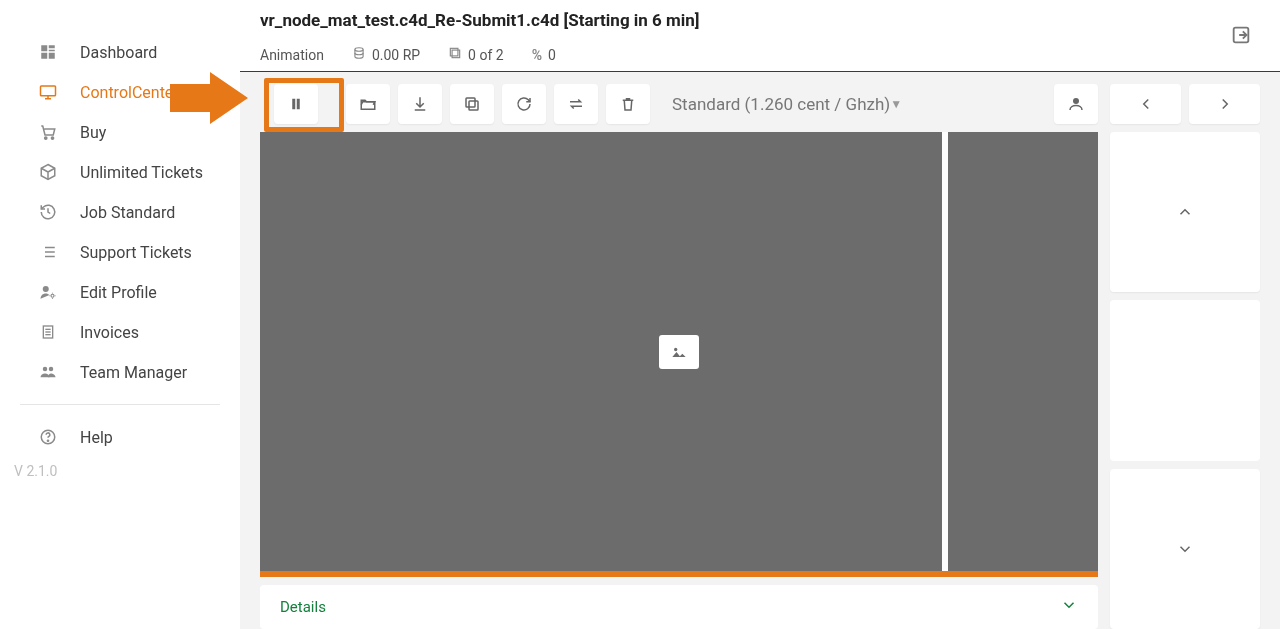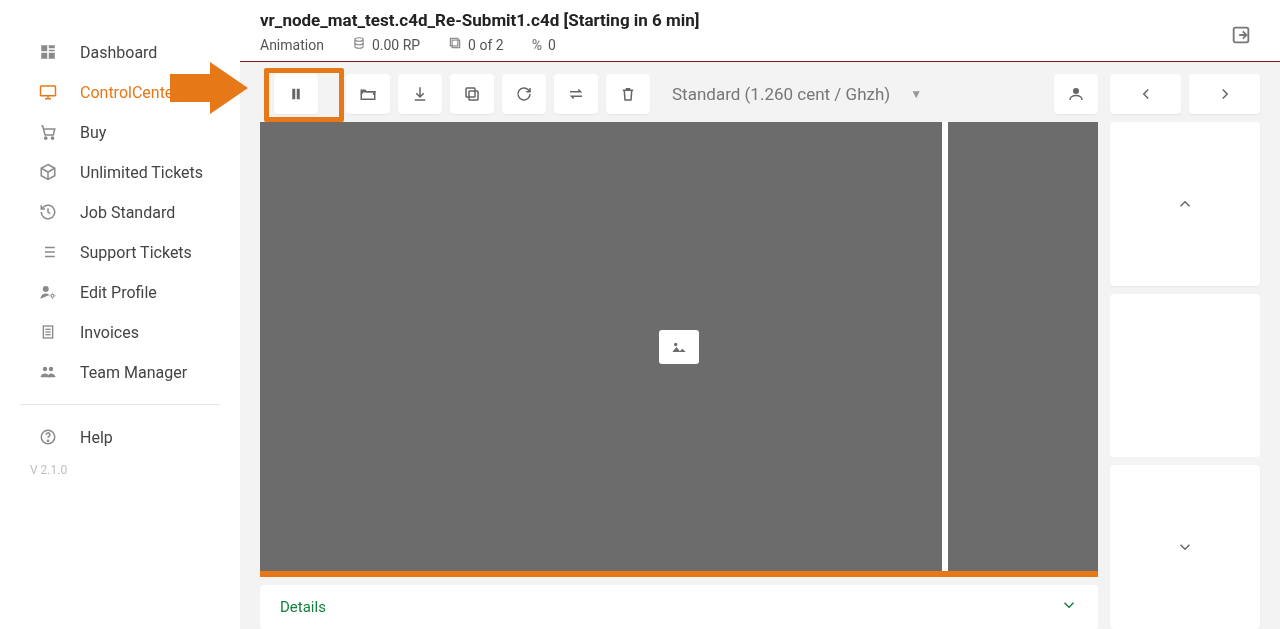--- a/index.html
+++ b/index.html
@@ -31,38 +31,38 @@
   .sidebar-item .icon {
     width: 24px;
     display: inline-flex;
     justify-content: center;
     margin-right: 20px;
     color: #8a8a8a;
   }
   .sidebar-item.active { color: #e67817; }
   .sidebar-item.active .icon { color: #e67817; }
   .sidebar-sep { height: 1px; background: #e5e5e5; margin: 12px 20px; }
-  .version { color: #bfbfbf; font-size: 12px; padding: 6px 14px; margin-left: 16px; }
+  .version { color: #bfbfbf; font-size: 14px; padding: 6px 14px; }
 
   .main { flex: 1; display: flex; flex-direction: column; background: #f3f3f3; }
   .header {
     background: #fff;
     padding: 10px 20px 8px 20px;
     border-bottom: 1px solid #7f1d1d;
   }
   .header-title {
     font-size: 17px;
     font-weight: 700;
     color: #222;
   }
   .header-stats {
     display: flex;
     align-items: center;
     gap: 28px;
-    margin-top: 6px;
+    margin-top: 16px;
     font-size: 14px;
     color: #555;
   }
   .header-stats .stat { display: flex; align-items: center; gap: 6px; }
   .logout-icon {
     position: absolute;
     top: 24px;
     right: 28px;
     color: #777;
     cursor: pointer;
@@ -86,21 +86,21 @@
     box-shadow: 0 1px 2px rgba(0,0,0,0.06);
   }
   .btn svg { width: 18px; height: 18px; }
   .dropdown {
     display: flex;
     align-items: center;
     padding: 0 14px;
     height: 40px;
     color: #777;
     font-size: 17px;
-    gap: 20px;
+    gap: 0;
     cursor: pointer;
   }
   .dropdown .caret { color: #999; font-size: 12px; }
 
   .preview {
     background: #6c6c6c;
     flex: 1;
     position: relative;
     border-bottom: 6px solid #e67817;
   }

